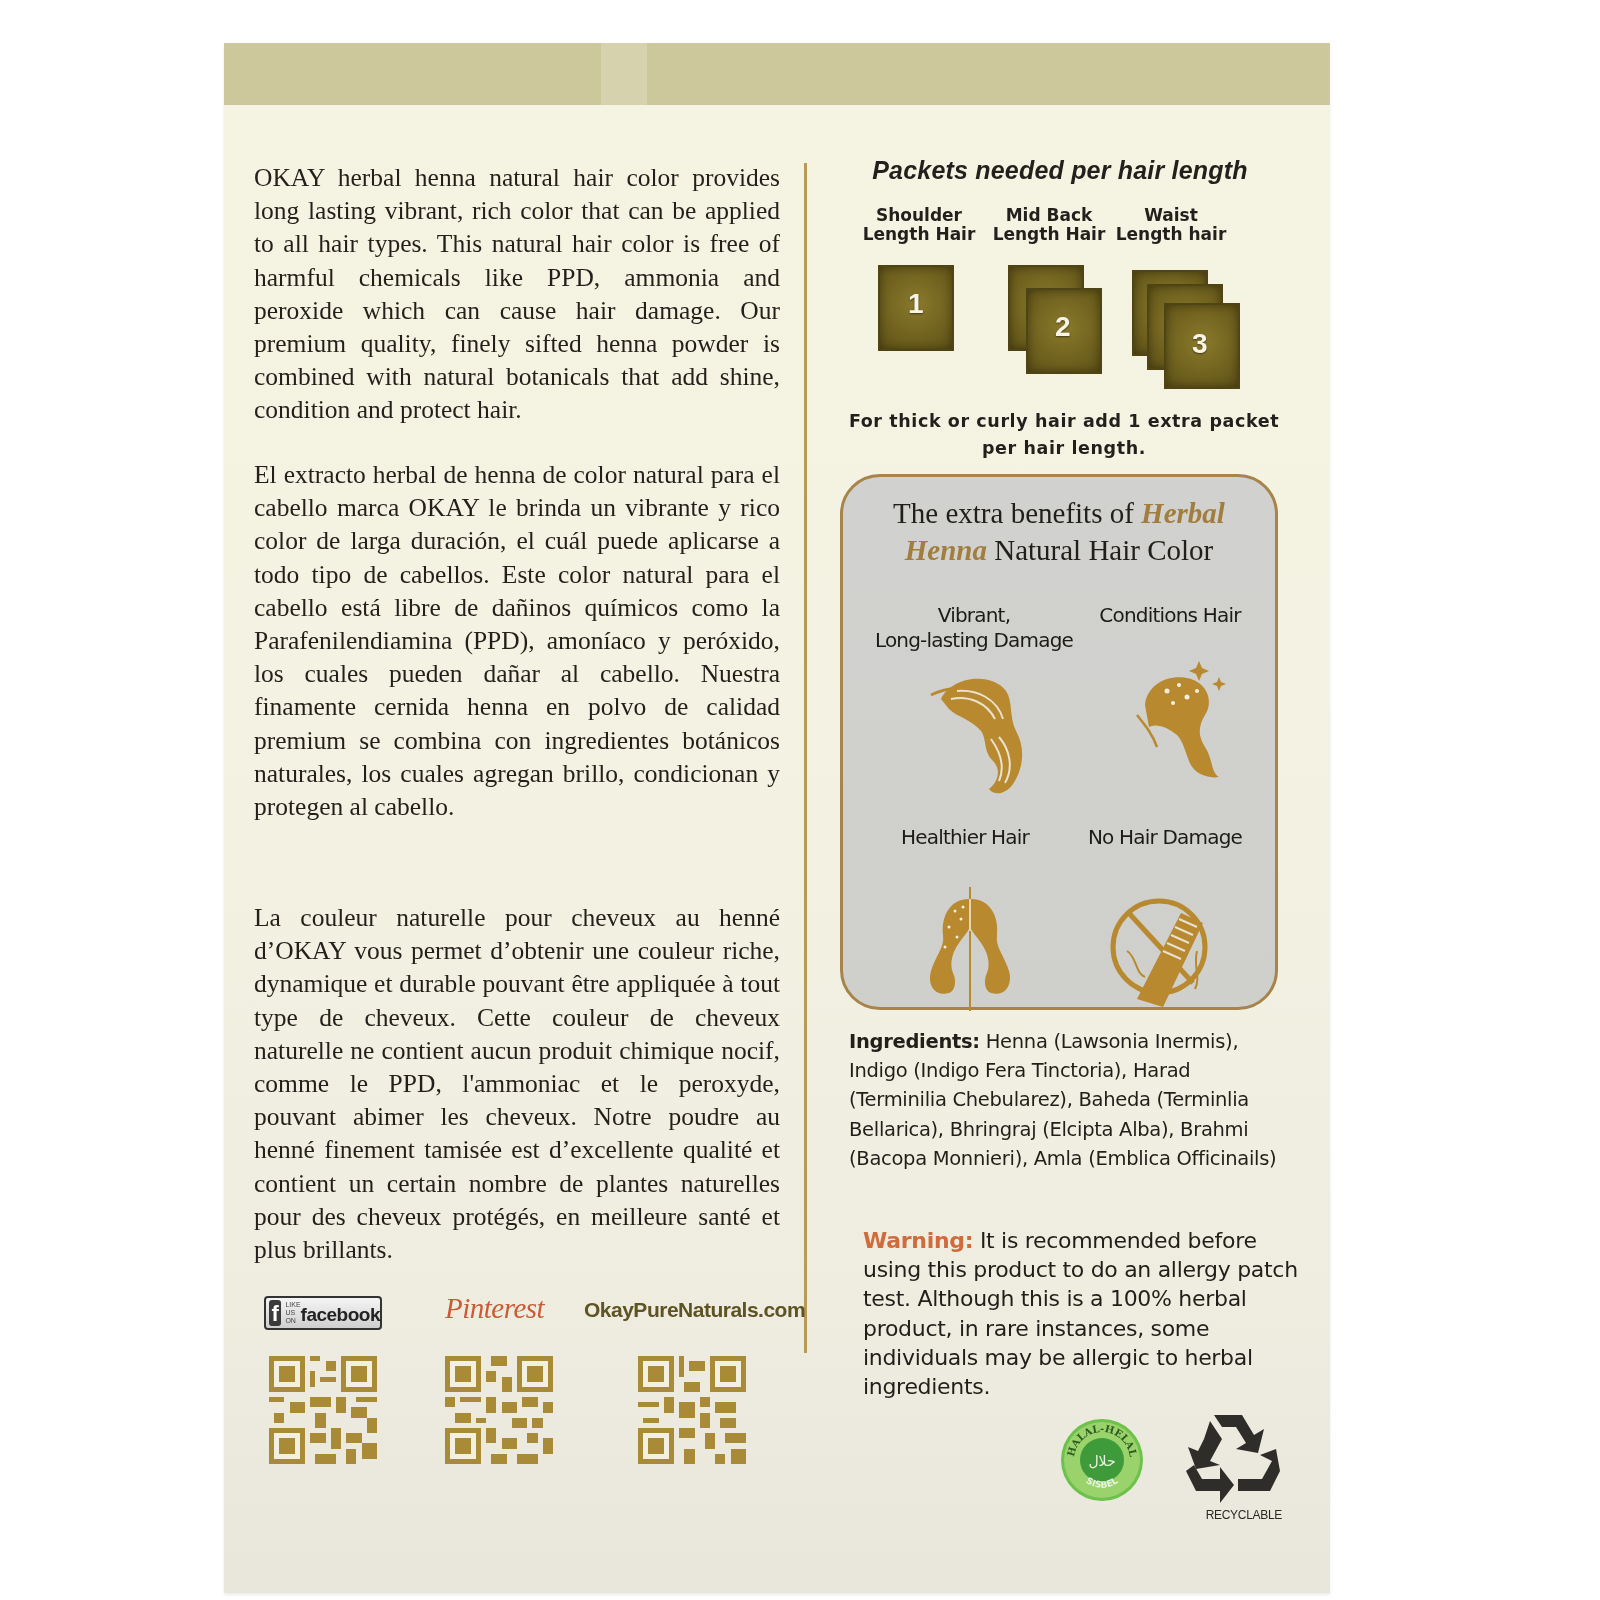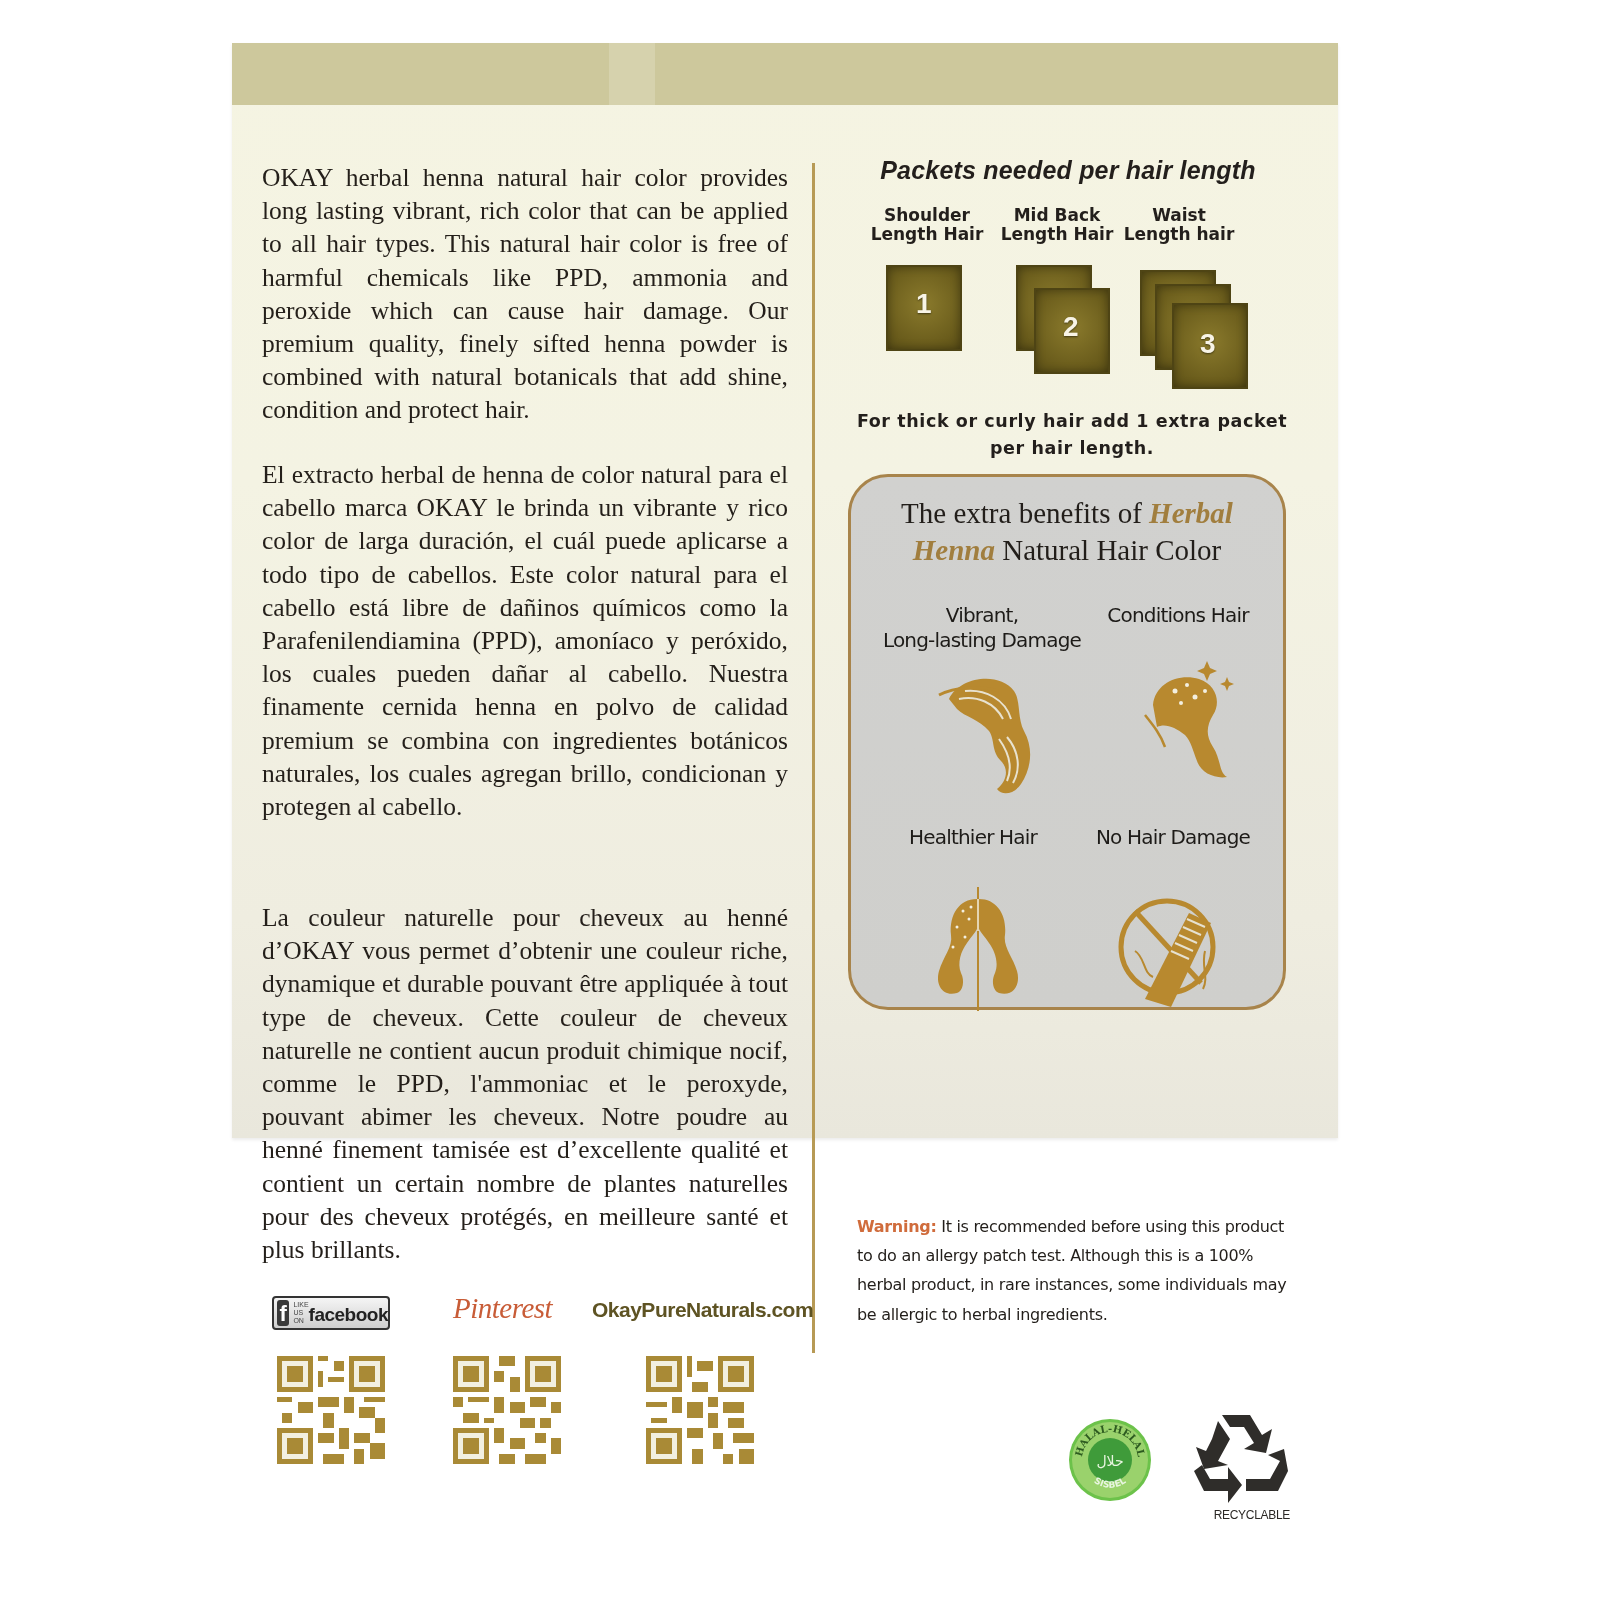--- a/index.html
+++ b/index.html
@@ -1,21 +1,21 @@
 <!DOCTYPE html>
 <html><head>
   <meta charset="utf-8">
   <style>
     html, body { margin: 0; padding: 0; }
     body {
       width: 1600px; height: 1600px; background: #ffffff; position: relative; overflow: hidden;
       font-family: "Liberation Serif", serif;
     }
     .box {
-      position: absolute; left: 232px; top: 43px; width: 1106px; height: 1095px;
+      position: absolute; left: 224px; top: 43px; width: 1106px; height: 1550px;
       background: linear-gradient(180deg, #f5f4e2 0%, #f4f3e3 40%, #efede0 80%, #e9e7dc 100%);
       box-shadow: 0 2px 3px rgba(0,0,0,0.08);
     }
     .top-band {
       position: absolute; left: 0; top: 0; width: 100%; height: 62px;
       background: #cdc89c;
     }
     .top-band .seam {
       position: absolute; left: 377px; top: 0; width: 46px; height: 62px; background: #d6d2ad;
     }
@@ -97,22 +97,22 @@
     }
     .ben-icon { position: absolute; width: 110px; height: 130px; }
     .ben-icon svg { width: 100%; height: 100%; display: block; }
 
     .ingredients {
       position: absolute; left: 25px; top: 984px; width: 440px; margin: 0;
       font-family: "DejaVu Sans", sans-serif; font-size: 19.5px; line-height: 29.2px; color: #221e1a; letter-spacing: -0.3px;
     }
     .ingredients b { font-weight: bold; }
     .warning {
-      position: absolute; left: 25px; top: 1169px; width: 440px; margin: 0;
-      font-family: "DejaVu Sans", sans-serif; font-size: 16px; line-height: 29.2px; color: #221e1a; letter-spacing: -0.3px;
+      position: absolute; left: 25px; top: 1169px; width: 440px; margin: 14px;
+      font-family: "DejaVu Sans", sans-serif; font-size: 22px; line-height: 29.2px; color: #221e1a; letter-spacing: -0.3px;
     }
     .warning .warn-label { color: #d06c3c; font-weight: bold; }
 
     .halal { position: absolute; left: 236px; top: 1375px; width: 84px; height: 84px; }
     .halal svg { width: 100%; height: 100%; }
     .recycle { position: absolute; left: 352px; top: 1366px; width: 106px; height: 98px; }
     .recycle svg { width: 100%; height: 100%; }
     .recycle-label {
       position: absolute; left: 352px; top: 1465px; width: 106px; text-align: right;
       font-family: "Liberation Sans", sans-serif; font-size: 12px; color: #2b2825; letter-spacing: -0.3px;
@@ -358,20 +358,21 @@
               <line x1="64" y1="54" x2="82" y2="62"></line>
               <line x1="60" y1="62" x2="78" y2="70"></line>
               <line x1="56" y1="70" x2="74" y2="78"></line>
           </g>
           <path d="M20 70 C30 76 28 92 38 96" stroke="#b8892f" stroke-width="2" fill="none"></path>
           <path d="M90 70 C86 86 94 96 88 108" stroke="#b8892f" stroke-width="2" fill="none"></path>
         </svg>
       </div>
     </div>
 
+    <p class="ingredients"><b>Ingredients:</b><span> Henna (Lawsonia Inermis), Indigo (Indigo Fera Tinctoria), Harad (Terminilia Chebularez), Baheda (Terminlia Bellarica), Bhringraj (Elcipta Alba), Brahmi (Bacopa Monnieri), Amla (Emblica Officinails)</span></p>
 
     <p class="warning"><span class="warn-label">Warning:</span><span> It is recommended before using this product to do an allergy patch test. Although this is a 100% herbal product, in rare instances, some individuals may be allergic to herbal ingredients.</span></p>
 
     <div class="halal">
       <svg viewBox="0 0 84 84">
         <circle cx="42" cy="42" r="41" fill="#6cc24a"></circle>
         <circle cx="42" cy="42" r="38" fill="#9ad26c"></circle>
         <circle cx="42" cy="42" r="22" fill="#3f9b3a"></circle>
         <text x="42" y="48" font-family="DejaVu Sans, sans-serif" font-size="14" fill="#e8f5e0" text-anchor="middle">حلال</text>
         <path id="arcTop" d="M14 42 A28 28 0 0 1 70 42" fill="none"></path>

